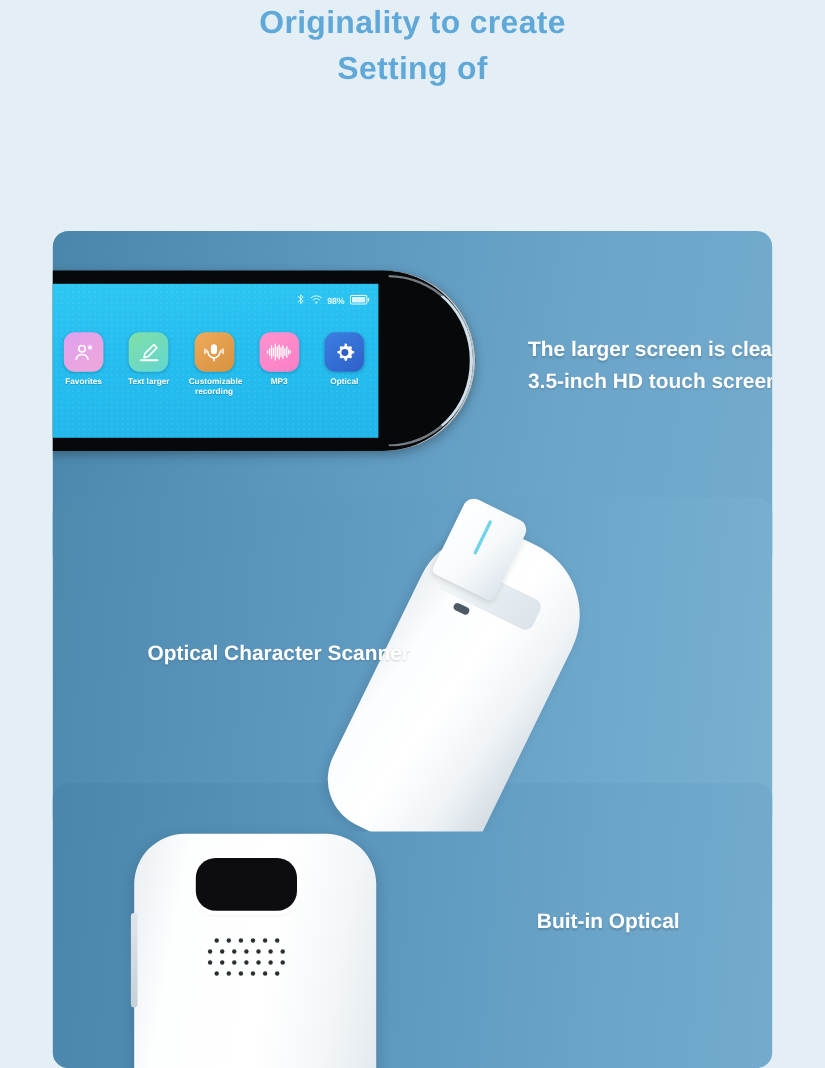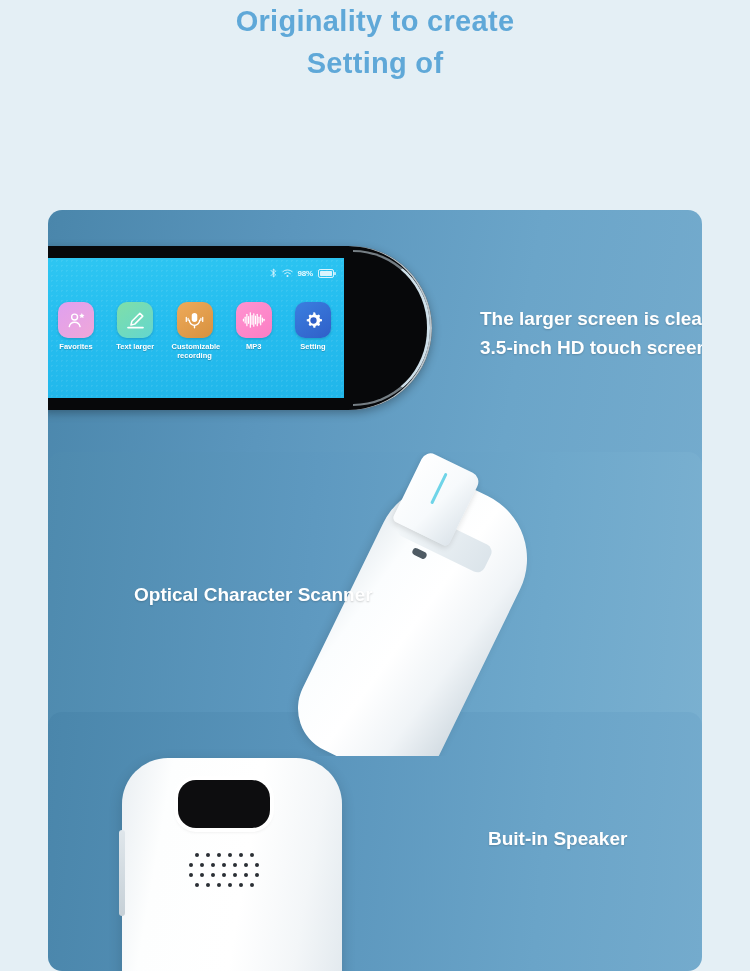--- a/index.html
+++ b/index.html
@@ -334,21 +334,21 @@
           <div class="app-label">MP3</div>
         </div>
 
         <div class="app">
           <div class="app-tile t-setting">
             <svg width="21" height="21" viewBox="0 0 22 22">
               <path d="M11 2.2 l1.9 0.55 0.35 1.9 1.5 0.87 1.77-0.8 1.4 1.4 -0.8 1.77 0.87 1.5 1.9 0.35 0 1.98 -1.9 0.35 -0.87 1.5 0.8 1.77 -1.4 1.4 -1.77-0.8 -1.5 0.87 -0.35 1.9 -1.98 0 -0.35-1.9 -1.5-0.87 -1.77 0.8 -1.4-1.4 0.8-1.77 -0.87-1.5 -1.9-0.35 0-1.98 1.9-0.35 0.87-1.5 -0.8-1.77 1.4-1.4 1.77 0.8 1.5-0.87 0.35-1.9z" fill="#fff"></path>
               <circle cx="11" cy="11" r="3.3" fill="#2f5fc8"></circle>
             </svg>
           </div>
-          <div class="app-label">Setting</div>
+          <div class="app-label">Optical</div>
         </div>
 
       </div>
     </div>
   </div>
 
   <div class="card-text">
     <span class="line">The larger screen is clearer</span>
     <span class="line">3.5-inch HD touch screen</span>
   </div>
@@ -407,15 +407,15 @@
             <i class="grille-dot"></i>
           <i class="grille-dot"></i>
             <i class="grille-dot"></i>
             <i class="grille-dot"></i>
         </div>
       </div>
     </div>
   </div>
 
   <div class="card-text">
-    <span class="line">Buit-in Speaker</span>
+    <span class="line">Buit-in Optical</span>
   </div>
 </div>
 
 </body></html>

